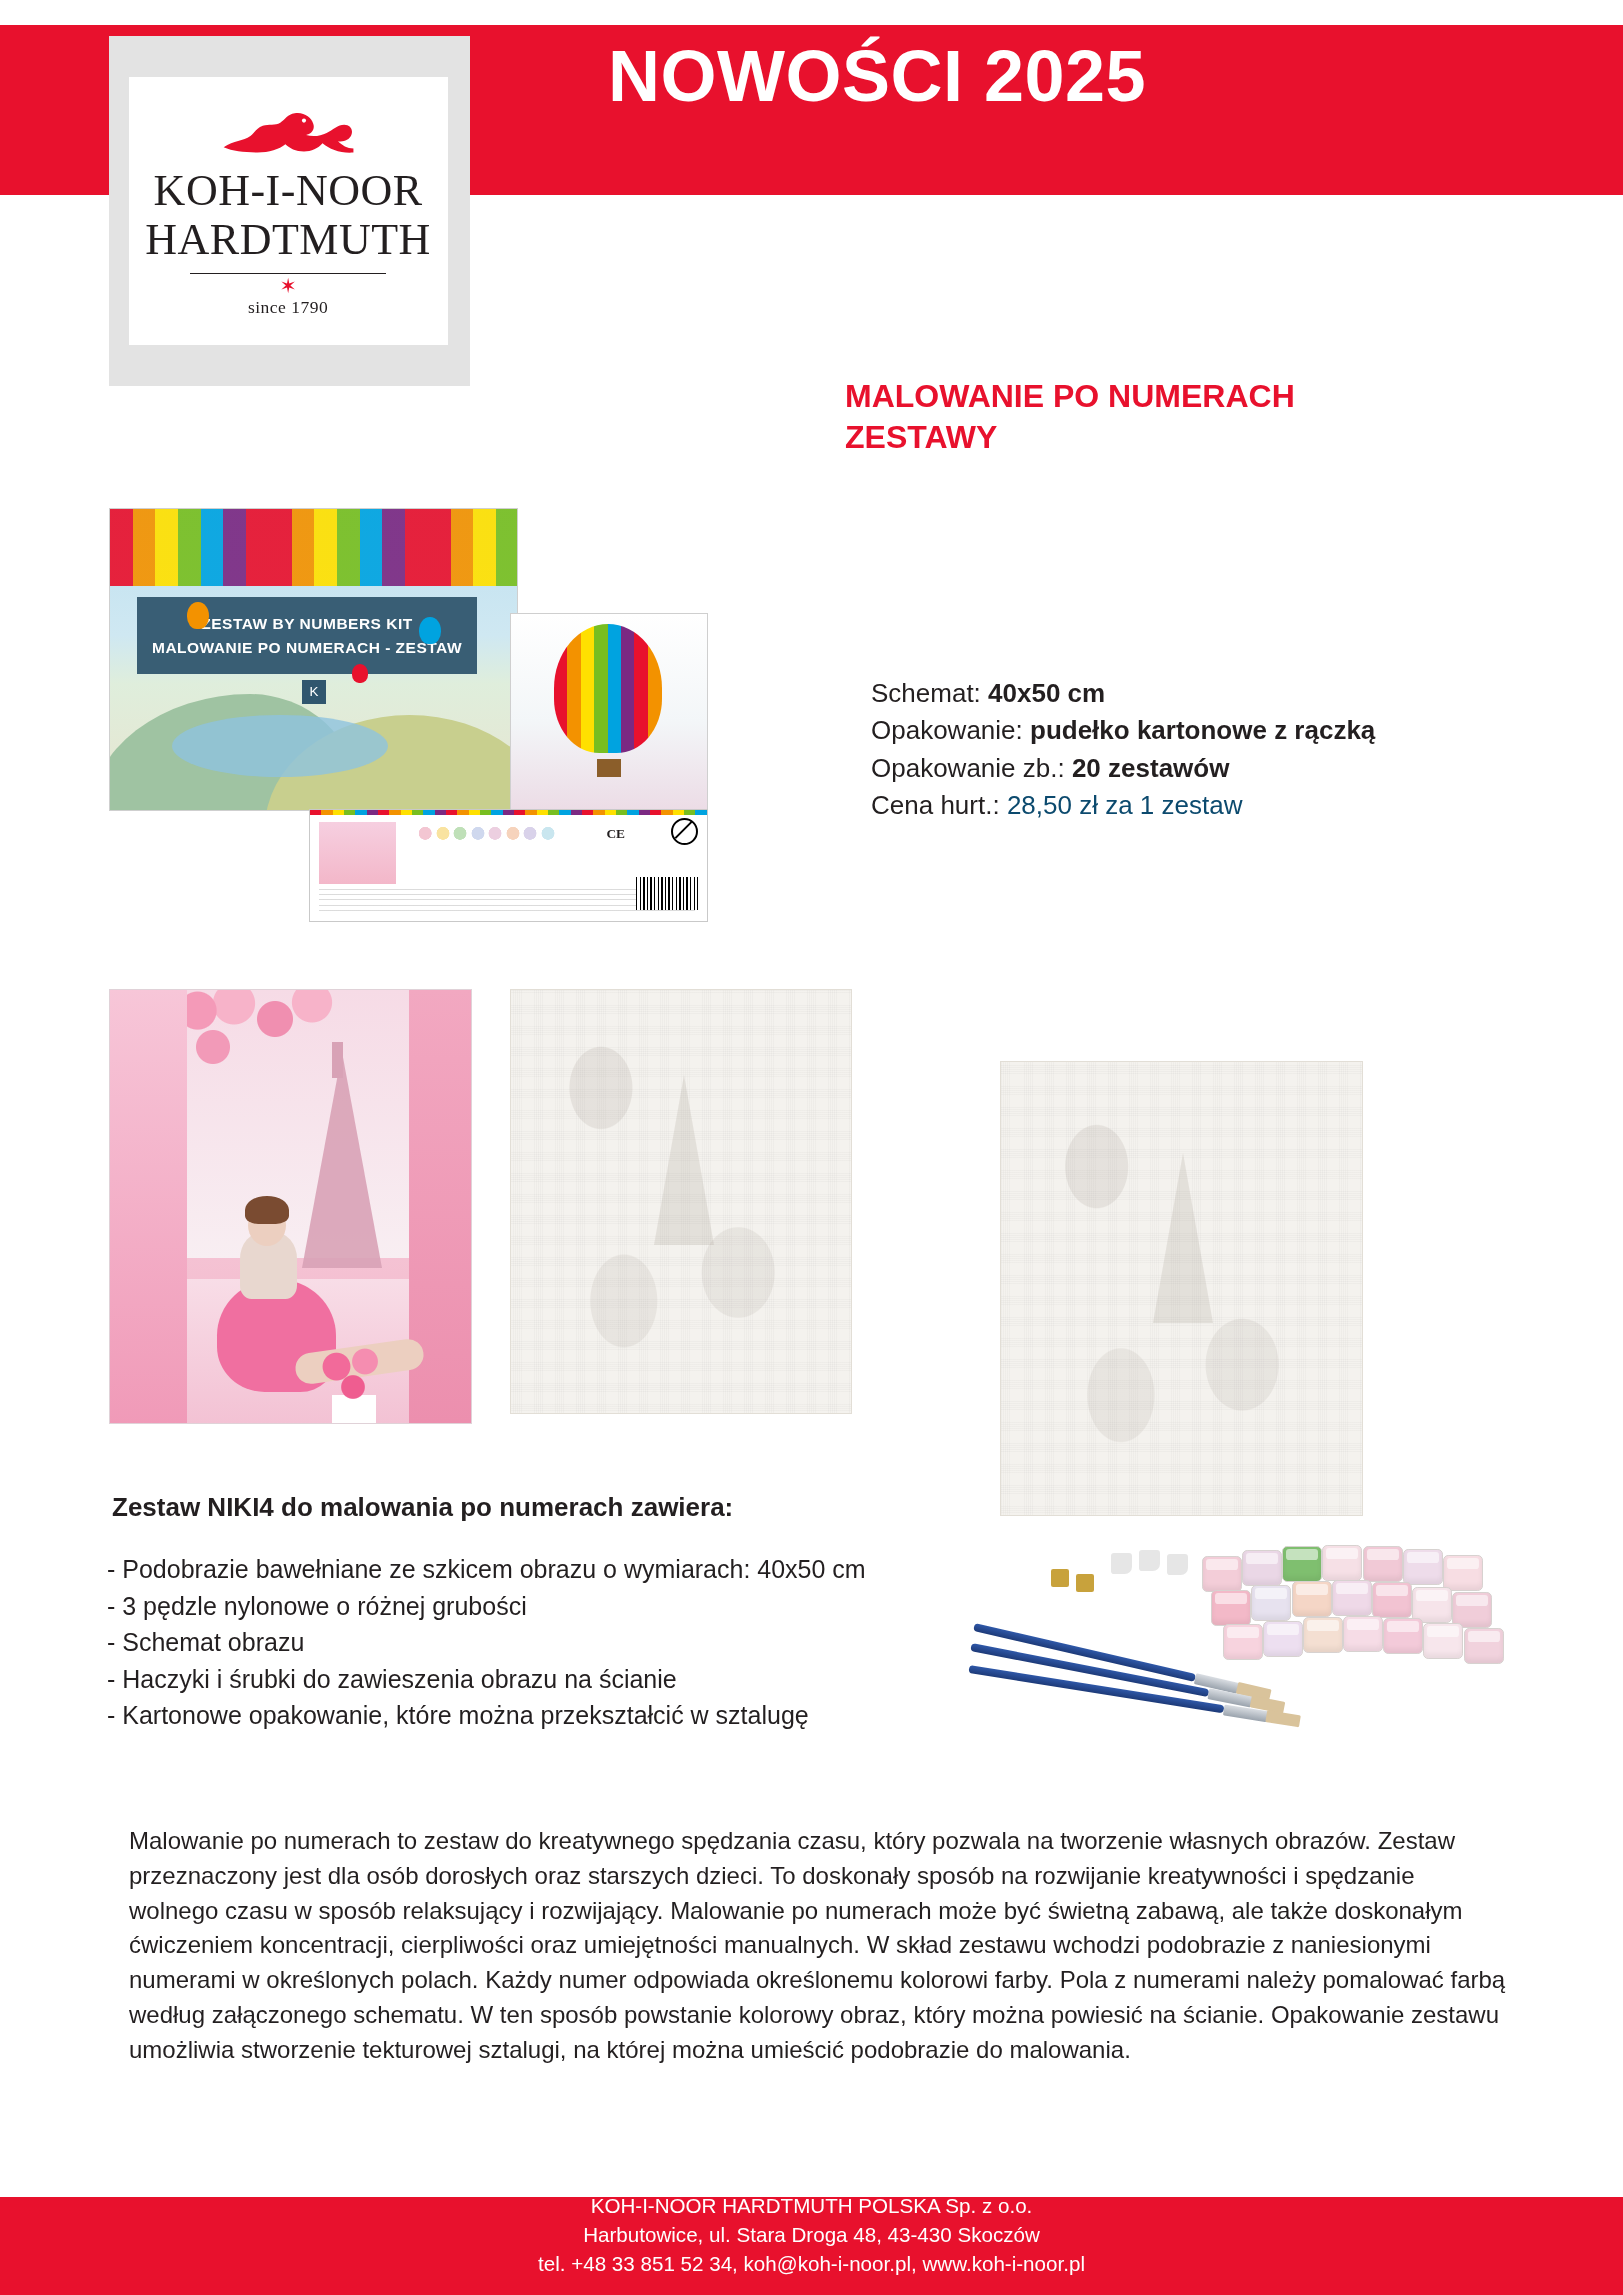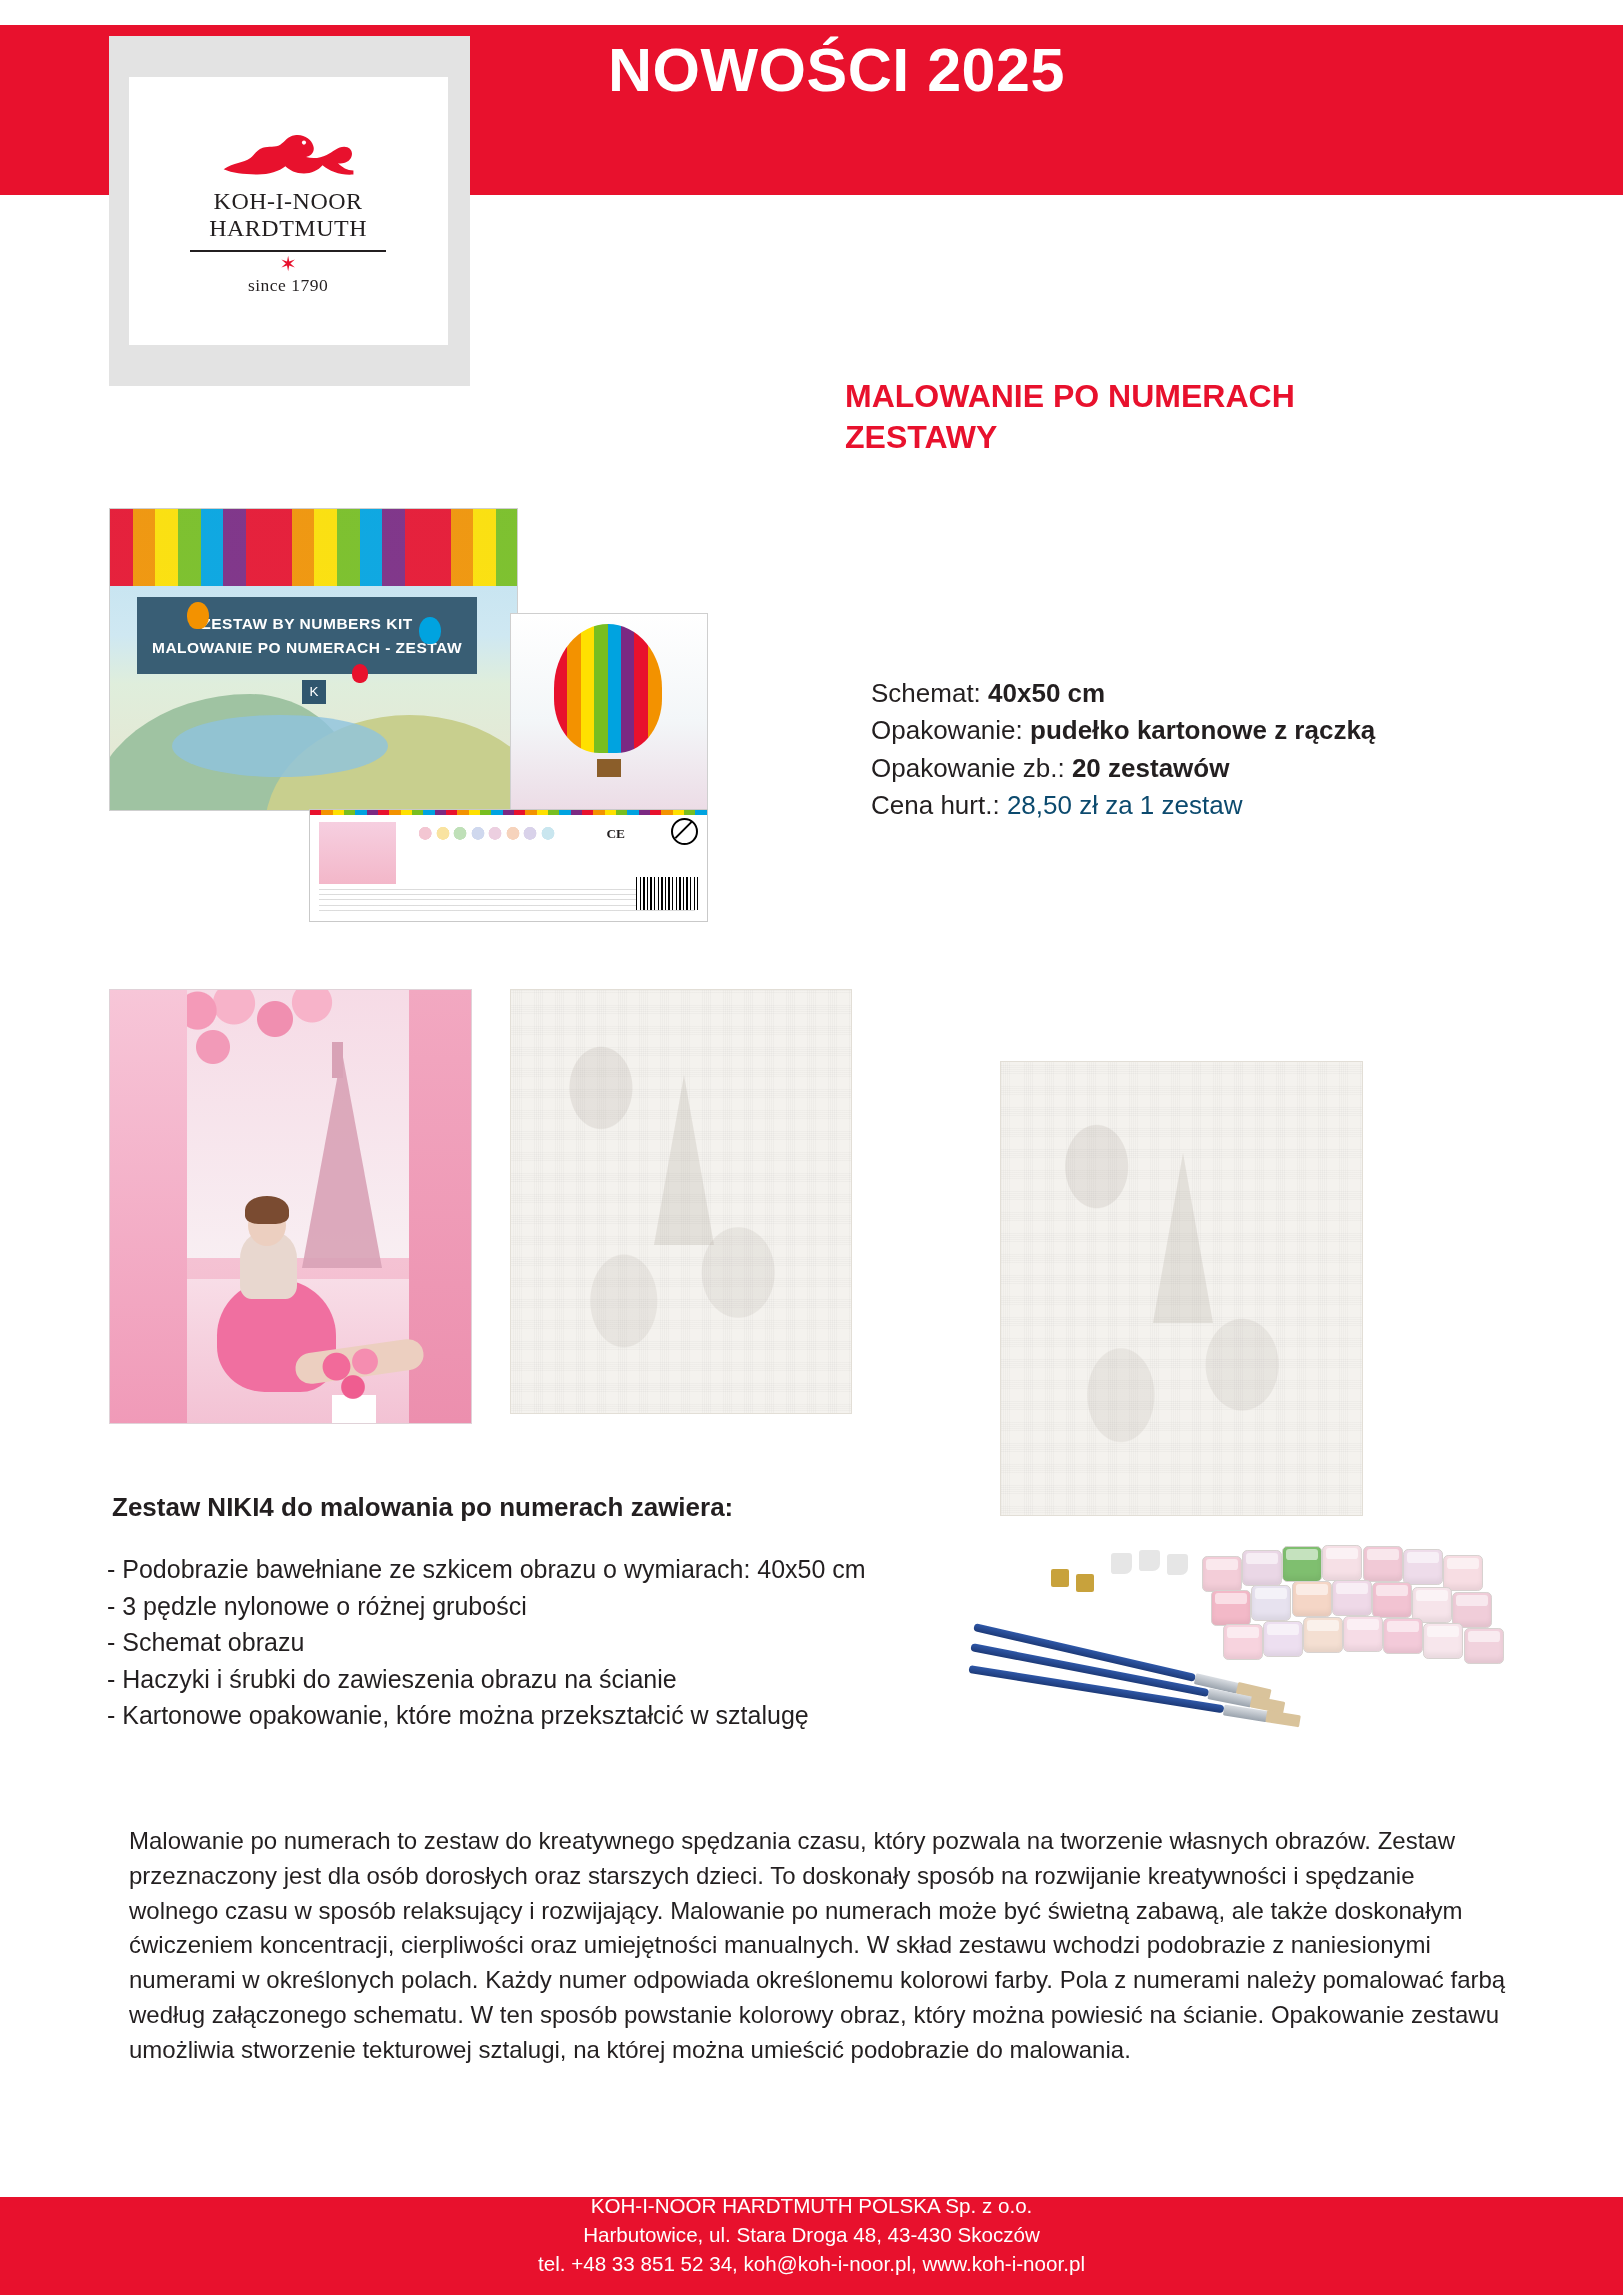--- a/index.html
+++ b/index.html
@@ -23,21 +23,21 @@
     top: 25px;
     width: 1623px;
     height: 170px;
     background: #e8112d;
   }
   .header-title {
     position: absolute;
     left: 608px;
     top: 40px;
     width: 979px;
-    font-size: 61px;
+    font-size: 72px;
     font-weight: bold;
     color: #ffffff;
     letter-spacing: 0.5px;
     line-height: 1;
     white-space: nowrap;
   }
 
   
   .logo-shadowbox {
     position: absolute;
@@ -59,21 +59,21 @@
     align-items: center;
     justify-content: center;
   }
   .logo-lion {
     width: 170px;
     height: 62px;
     display: block;
   }
   .logo-name {
     font-family: "Liberation Serif", serif;
-    font-size: 24px;
+    font-size: 44px;
     letter-spacing: 0.5px;
     color: #231f20;
     line-height: 1.12;
     text-align: center;
     font-weight: normal;
   }
   .logo-rule {
     width: 196px;
     height: 1.5px;
     background: #231f20;

